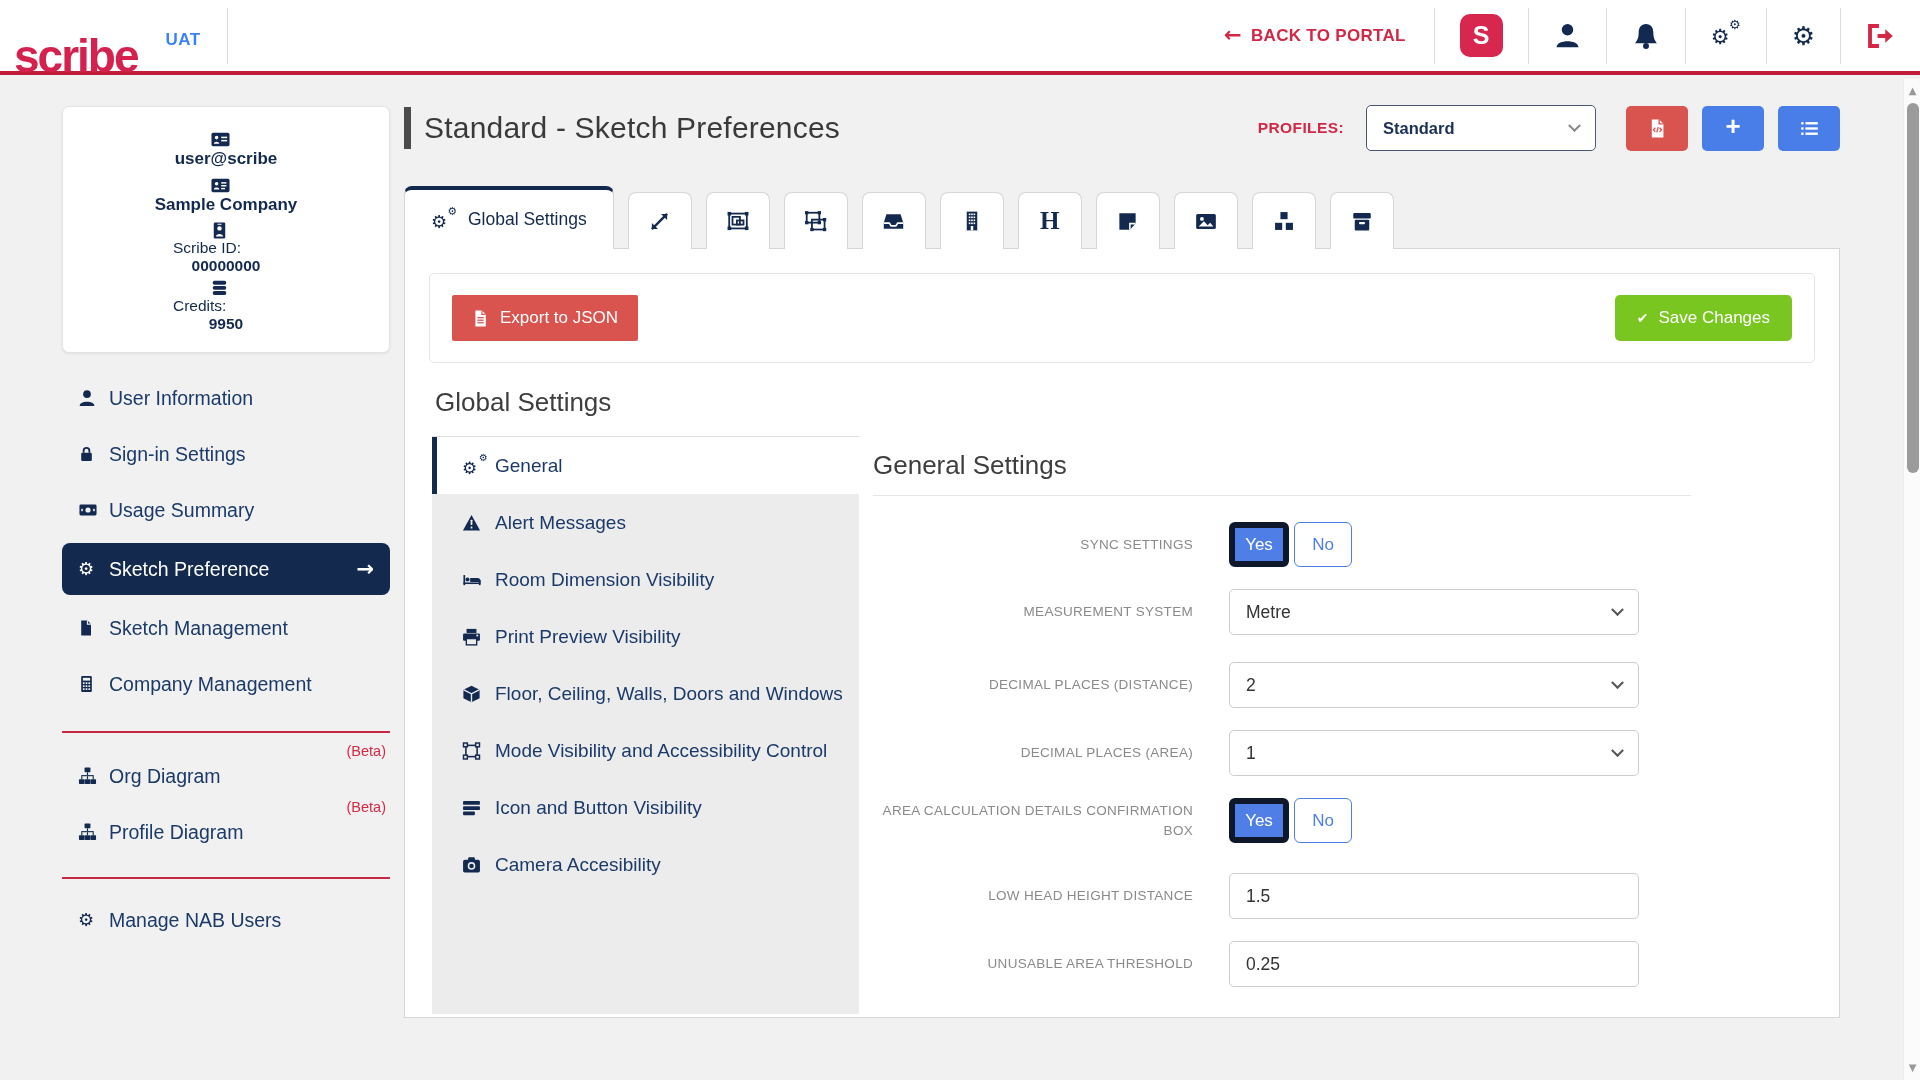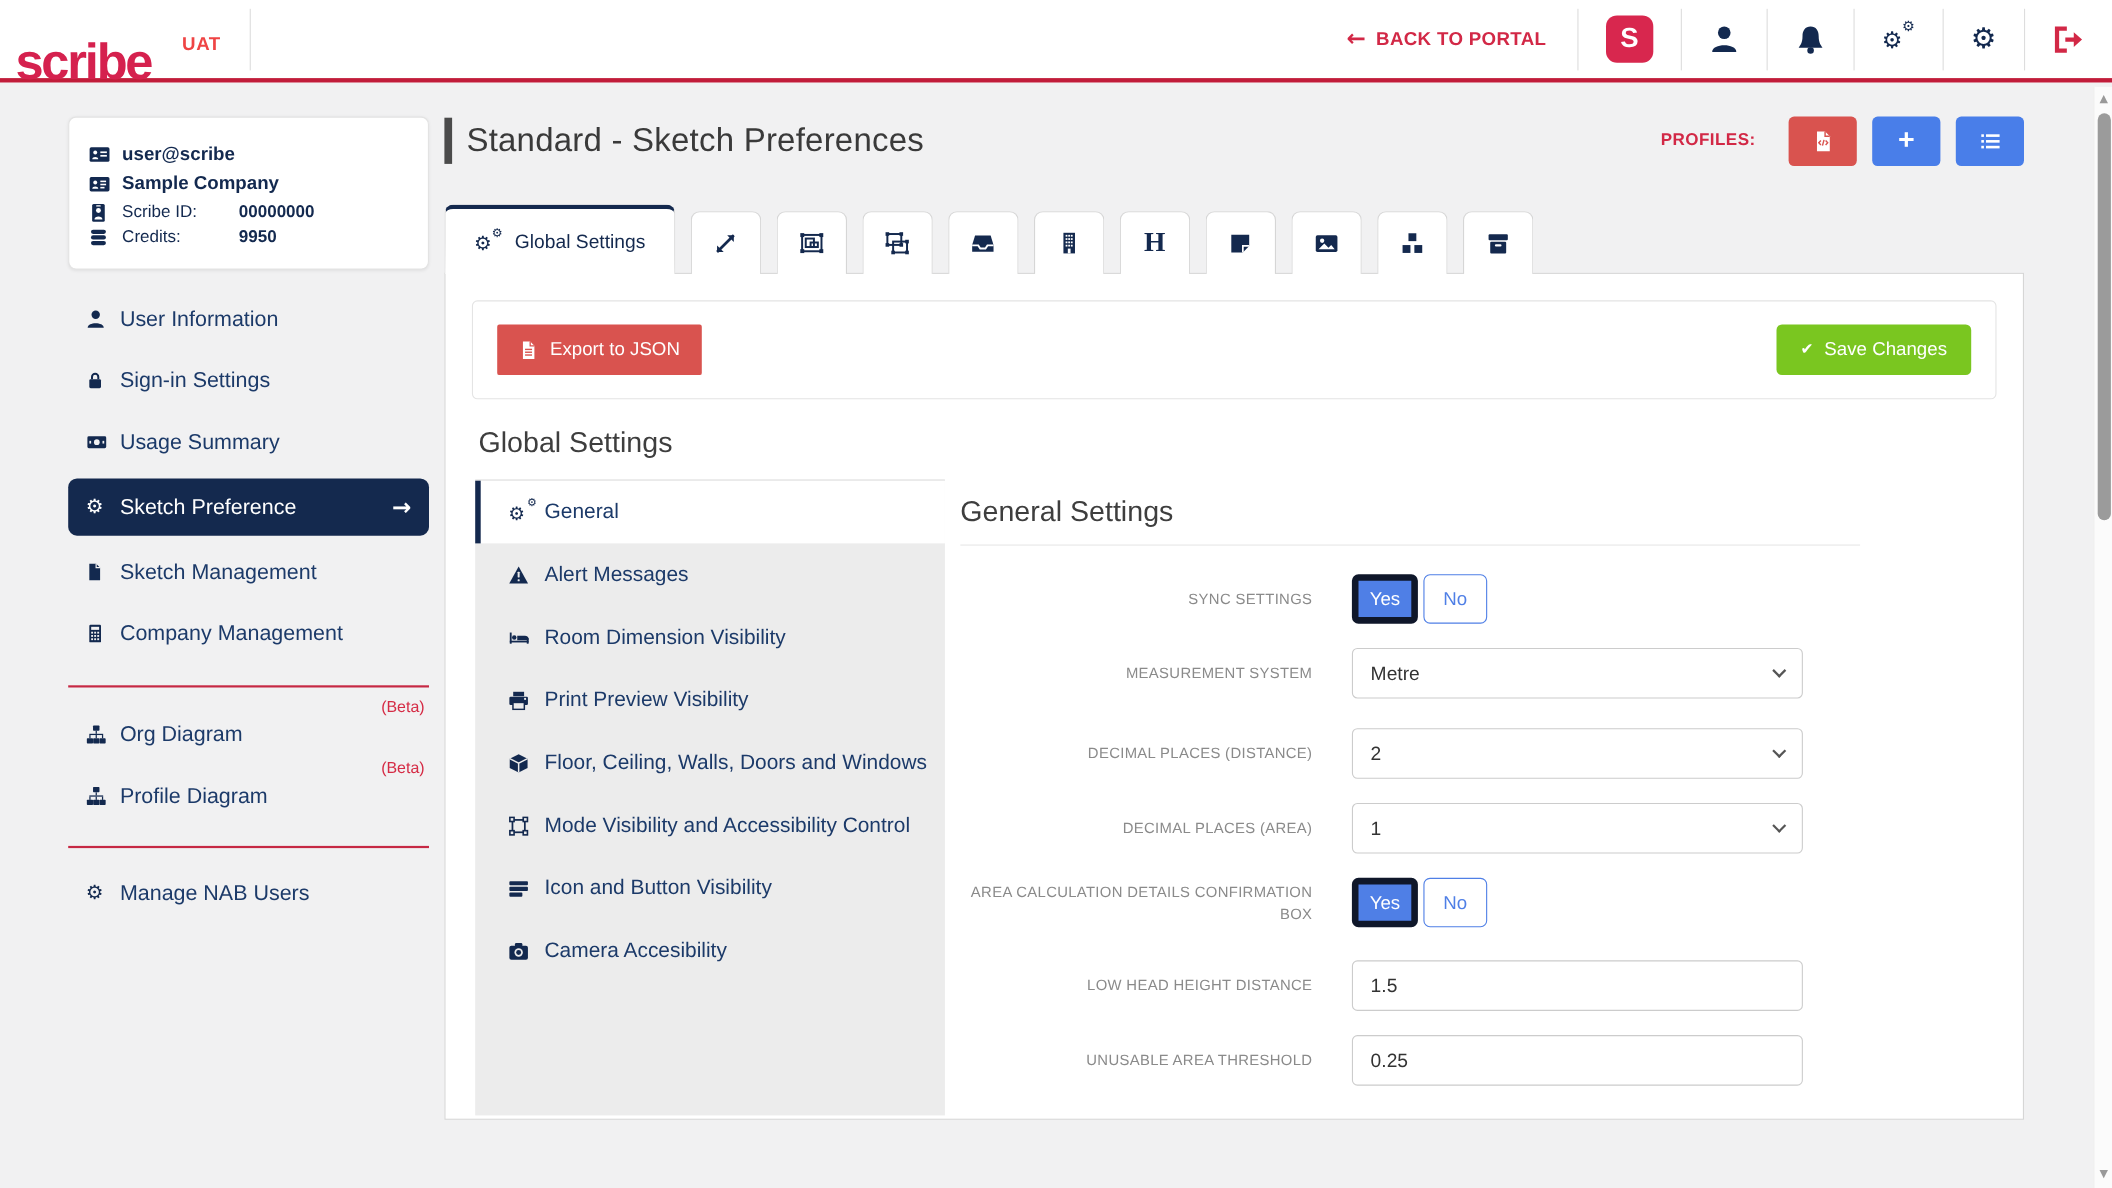--- a/index.html
+++ b/index.html
@@ -6,21 +6,21 @@
   html,body { width:1920px; height:1080px; overflow:hidden; }
   body { font-family:"Liberation Sans", sans-serif; background:#f1f1f2; color:#13294f; }
   svg { display:block; }
   .uni { font-family:"DejaVu Sans", sans-serif; line-height:1; }
 
   
   .header { height:75px; background:#fff; border-bottom:4px solid #c11c3a;
             display:flex; align-items:center; justify-content:space-between; padding:0 26px 0 14px; }
   .h-left { display:flex; align-items:center; height:100%; }
   .logo { font-size:46px; font-weight:bold; color:#d5214e; letter-spacing:-2px; cursor:pointer;margin-top:41px; }
-  .env { font-size:17px; font-weight:bold; color:#ef4444; margin:8px 0 0 28px; letter-spacing:.5px; }
+  .env { font-size:17px; font-weight:bold; color:#3b82f6; margin:8px 0 0 28px; letter-spacing:.5px; }
   .vdiv { width:1px; height:56px; background:#ddd; flex:none; }
   .h-left .vdiv { margin-left:26px; }
   .h-right { display:flex; align-items:center; height:100%; }
   .back-link { display:flex; align-items:center; gap:9px; color:#d22846; font-weight:bold;
                font-size:17px; letter-spacing:.3px; margin-right:28px; cursor:pointer; text-decoration:none; }
   .back-arrow { font-size:21px; font-weight:bold; }
   .s-badge { width:43px; height:43px; background:#d8274e; border-radius:10px; color:#fff;
              font-weight:bold; font-size:25px; display:flex; align-items:center; justify-content:center;
              margin:0 25px; cursor:pointer; }
   .icon-btn { background:none; border:none; color:#13294f; padding:0 25px; cursor:pointer; }
@@ -28,21 +28,21 @@
   .gears2 .g1 { position:absolute; left:0; bottom:0; font-size:21px; }
   .gears2 .g2 { position:absolute; right:0; top:-2px; font-size:13px; }
 
   
   .page { display:flex; padding:23px 0 0 62px; height:1005px; }
 
   
   .sidebar { width:328px; flex:none; }
   .user-card { background:#fff; border:1px solid #e3e3e3; border-radius:7px; padding:16px 18px 14px 18px;
                margin-top:8px; box-shadow:0 1px 3px rgba(0,0,0,.07); --cut:#fff; }
-  .uc-row { display:flex; align-items:center; margin:7px 0; font-size:17px; font-weight:bold; color:#13294f; }
+  .uc-row { display:flex; align-items:center; margin:7px 0; font-size:17px; font-weight:bold; color:#13294f;flex-direction:column; }
   .uc-row.small { font-size:15.5px; margin:5px 0; }
   .uc-ico { width:30px; flex:none; display:flex; justify-content:flex-start; color:#13294f; }
   .uc-key { font-weight:normal; width:106px; }
   .nav { margin-top:22px; --cut:#f1f1f2; }
   .nav-item { display:flex; align-items:center; height:46px; margin-bottom:10px; padding:0 16px;
               color:#1c3a69; font-size:19.5px; cursor:pointer; }
   .nav-item .nico { width:31px; flex:none; display:flex; color:#13294f; }
   .nav-item.active { background:#14294e; border-radius:8px; height:52px; color:#fff; --cut:#14294e; }
   .nav-item.active .nico { color:#fff; }
   .nav-item .arrow { margin-left:auto; font-size:21px; font-weight:bold; }
@@ -352,20 +352,24 @@
     </div>
   </aside>
 
   <section class="main">
 
     <div class="title-row">
       <span class="accent"></span>
       <h1 class="page-title">Standard - Sketch Preferences</h1>
       <div class="title-right">
         <span class="profiles-label">PROFILES:</span>
+        <div class="profile-select">
+          <span>Standard</span>
+          <span class="chev"></span>
+        </div>
         <button class="btn-sq btn-danger">
           <span>
             <svg width="19" height="21" viewBox="0 0 16 16">
                 <path d="M3.2 0.5 h6.2 L13 4.1 V15.5 H3.2 Z" fill="#fff"></path>
                 <g fill="none" stroke="#d9534f" stroke-width="1.1">
                   <path d="M9.4 0.5 V4.1 H13"></path>
                   <path d="M6.2 7.4 L4.6 9.1 L6.2 10.8"></path>
                   <path d="M9.8 7.4 L11.4 9.1 L9.8 10.8"></path>
                   <path d="M8.6 6.9 L7.4 11.3"></path>
                 </g>

